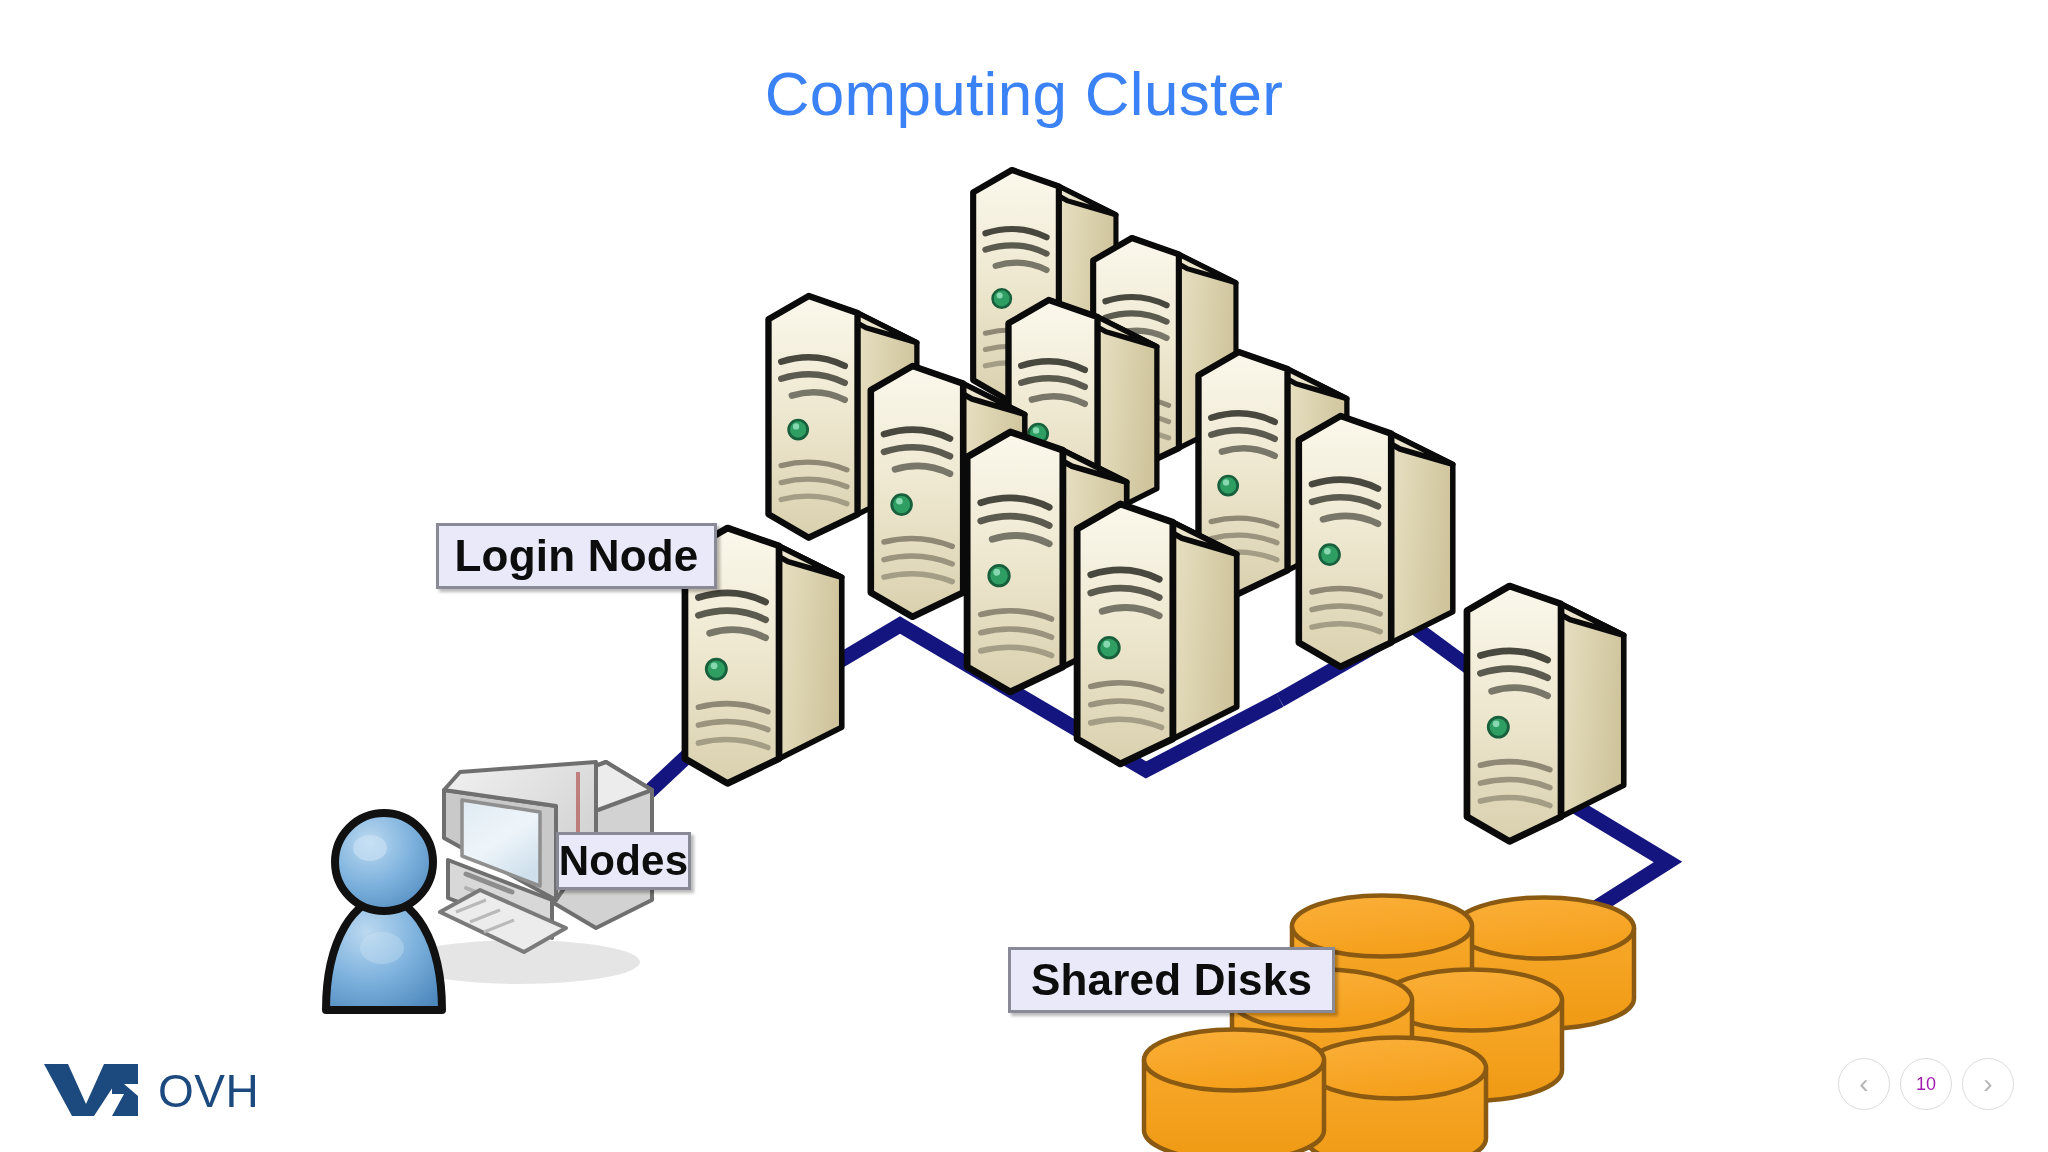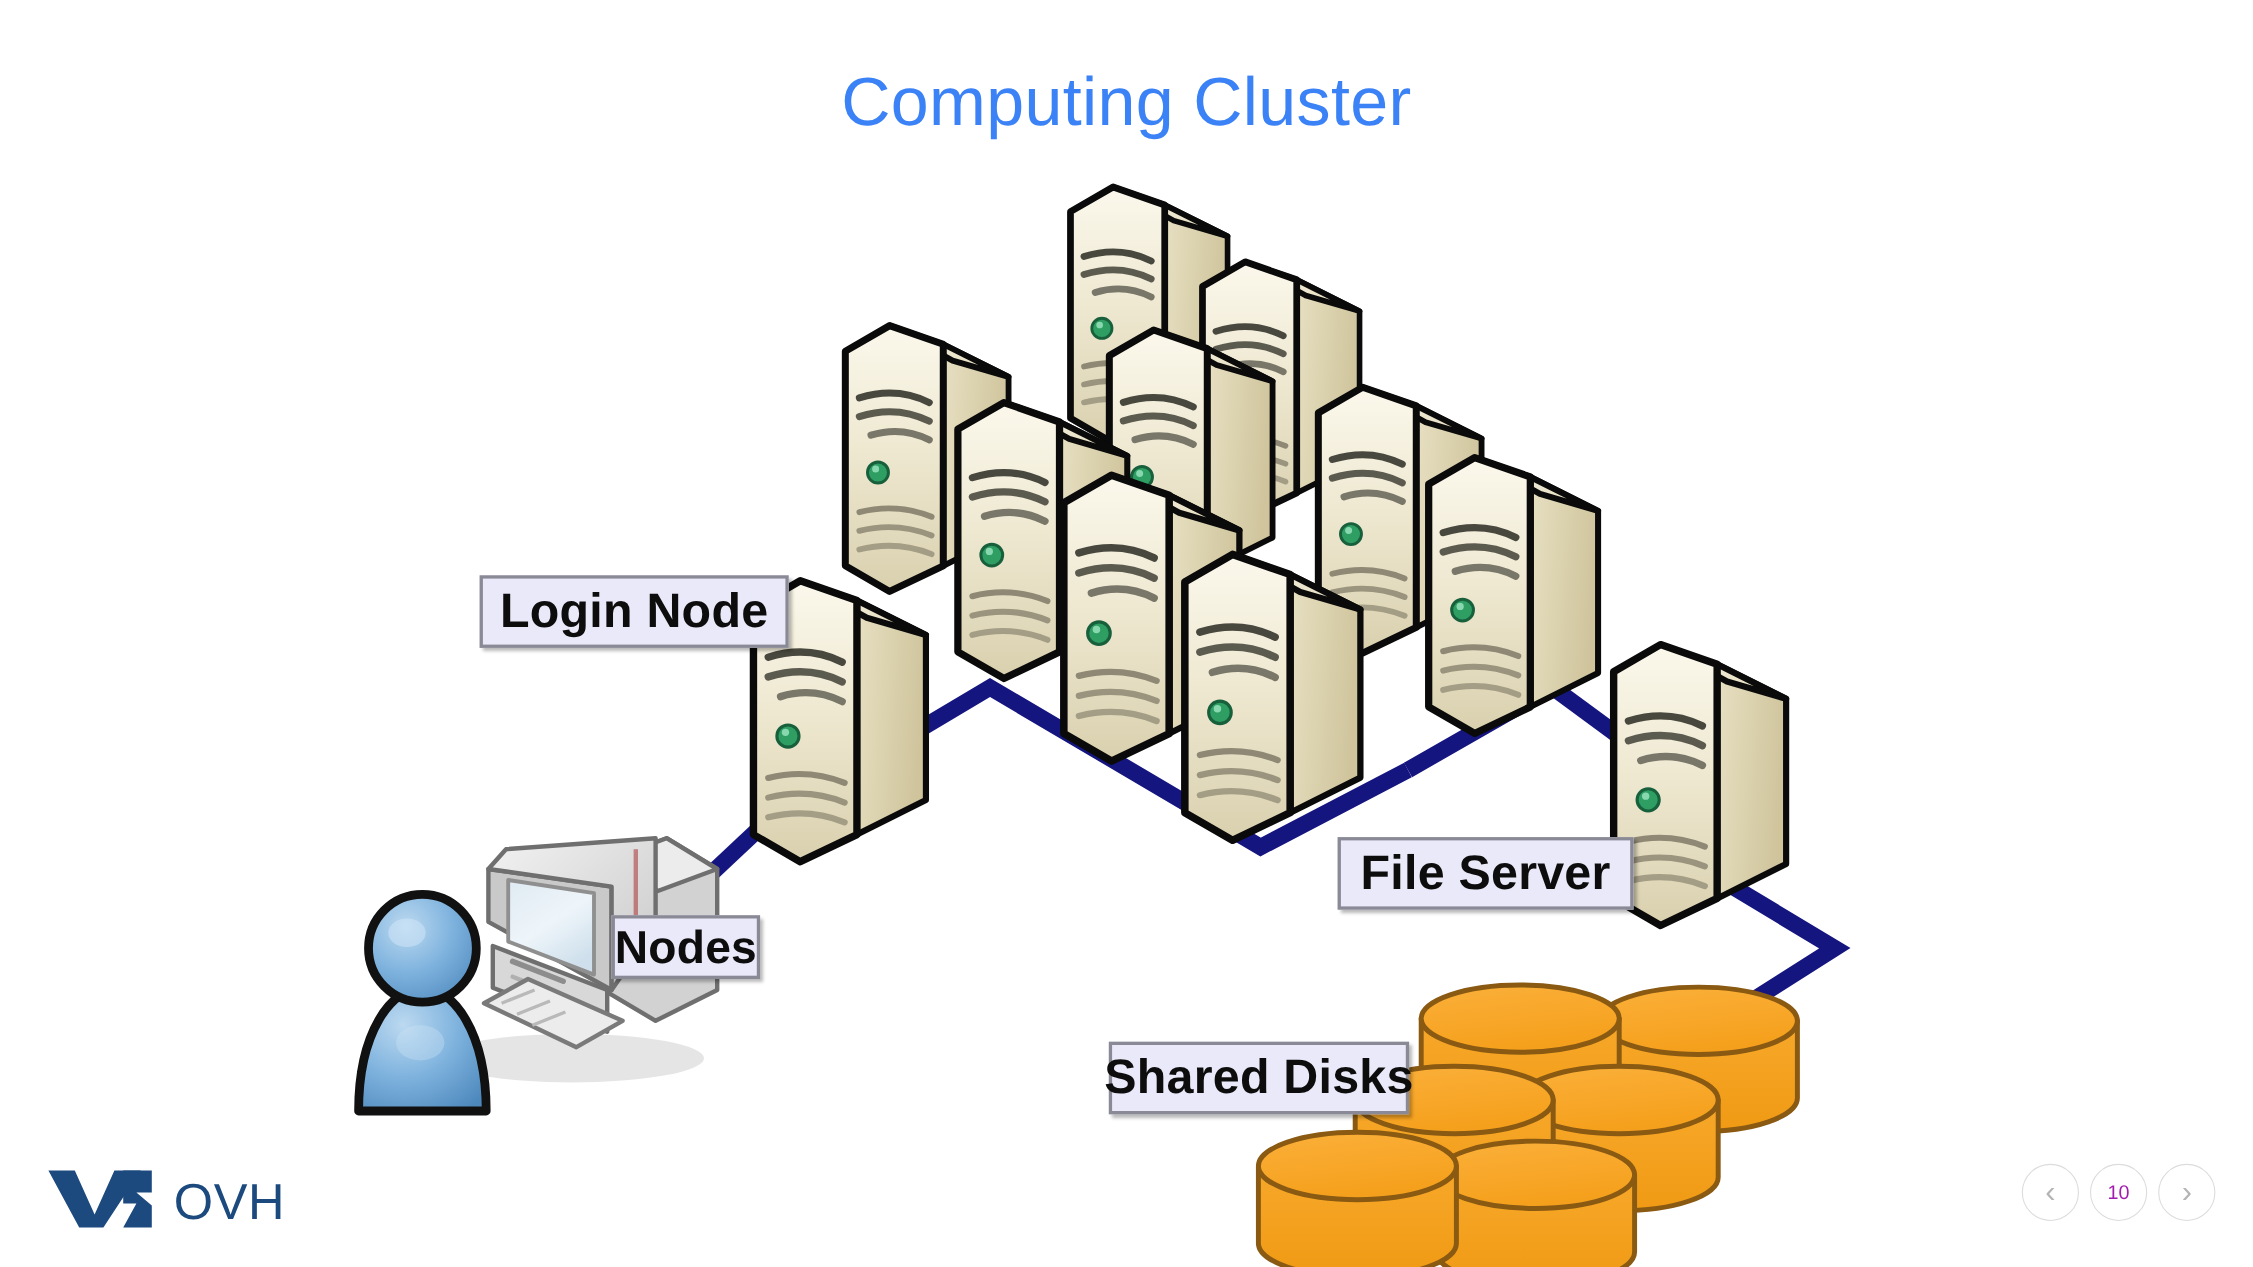--- a/index.html
+++ b/index.html
@@ -49,21 +49,21 @@
     justify-content: center;
     white-space: nowrap;
     box-shadow: 3px 3px 3px rgba(0,0,0,0.28);
     letter-spacing: 0.2px;
     line-height: 1;
   }
   #label-compute-nodes { left: 735px;  top: 227px; width: 383px; height: 66px; font-size: 46px; }
   #label-login-node    { left: 436px;  top: 523px; width: 281px; height: 66px; font-size: 44px; }
   #label-user          { left: 556px;  top: 832px; width: 135px; height: 58px; font-size: 42px; }
   #label-file-server   { left: 1216px; top: 761px; width: 269px; height: 66px; font-size: 44px; }
-  #label-shared-disks  { left: 1008px; top: 947px; width: 273px; height: 66px; font-size: 44px; }
+  #label-shared-disks  { left: 1008px; top: 947px; width: 327px; height: 66px; font-size: 44px; }
 
   
   #ovh-logo {
     position: absolute;
     left: 42px; top: 1058px;
     display: flex;
     align-items: center;
     gap: 4px;
   }
   #ovh-wordmark {
@@ -287,21 +287,20 @@
       <ellipse cx="382" cy="948" rx="22" ry="16" fill="#cfe6f7" opacity="0.35"></ellipse>
     </g>
   </svg>
   </div>
 
 
   <div class="callout" id="label-login-node">Login Node</div>
 
   <div class="callout" id="label-user">Nodes</div>
 
-  <div class="callout" id="label-file-server">File Server</div>
 
   <div class="callout" id="label-shared-disks">Shared Disks</div>
 
   <div id="ovh-logo">
     <span>
       <svg width="112" height="62" viewBox="0 0 112 62" xmlns="http://www.w3.org/2000/svg">
 
         <path d="M 2 6 L 26 6 L 44 46 L 62 6 L 86 6 L 52 58 L 30 58 Z" fill="#1c4a7e"></path>
 
         <path d="M 70 6 L 96 6 L 96 26 L 82 26 L 96 38 L 96 58 L 70 58 L 82 36 L 70 36 Z" fill="#1c4a7e"></path>

